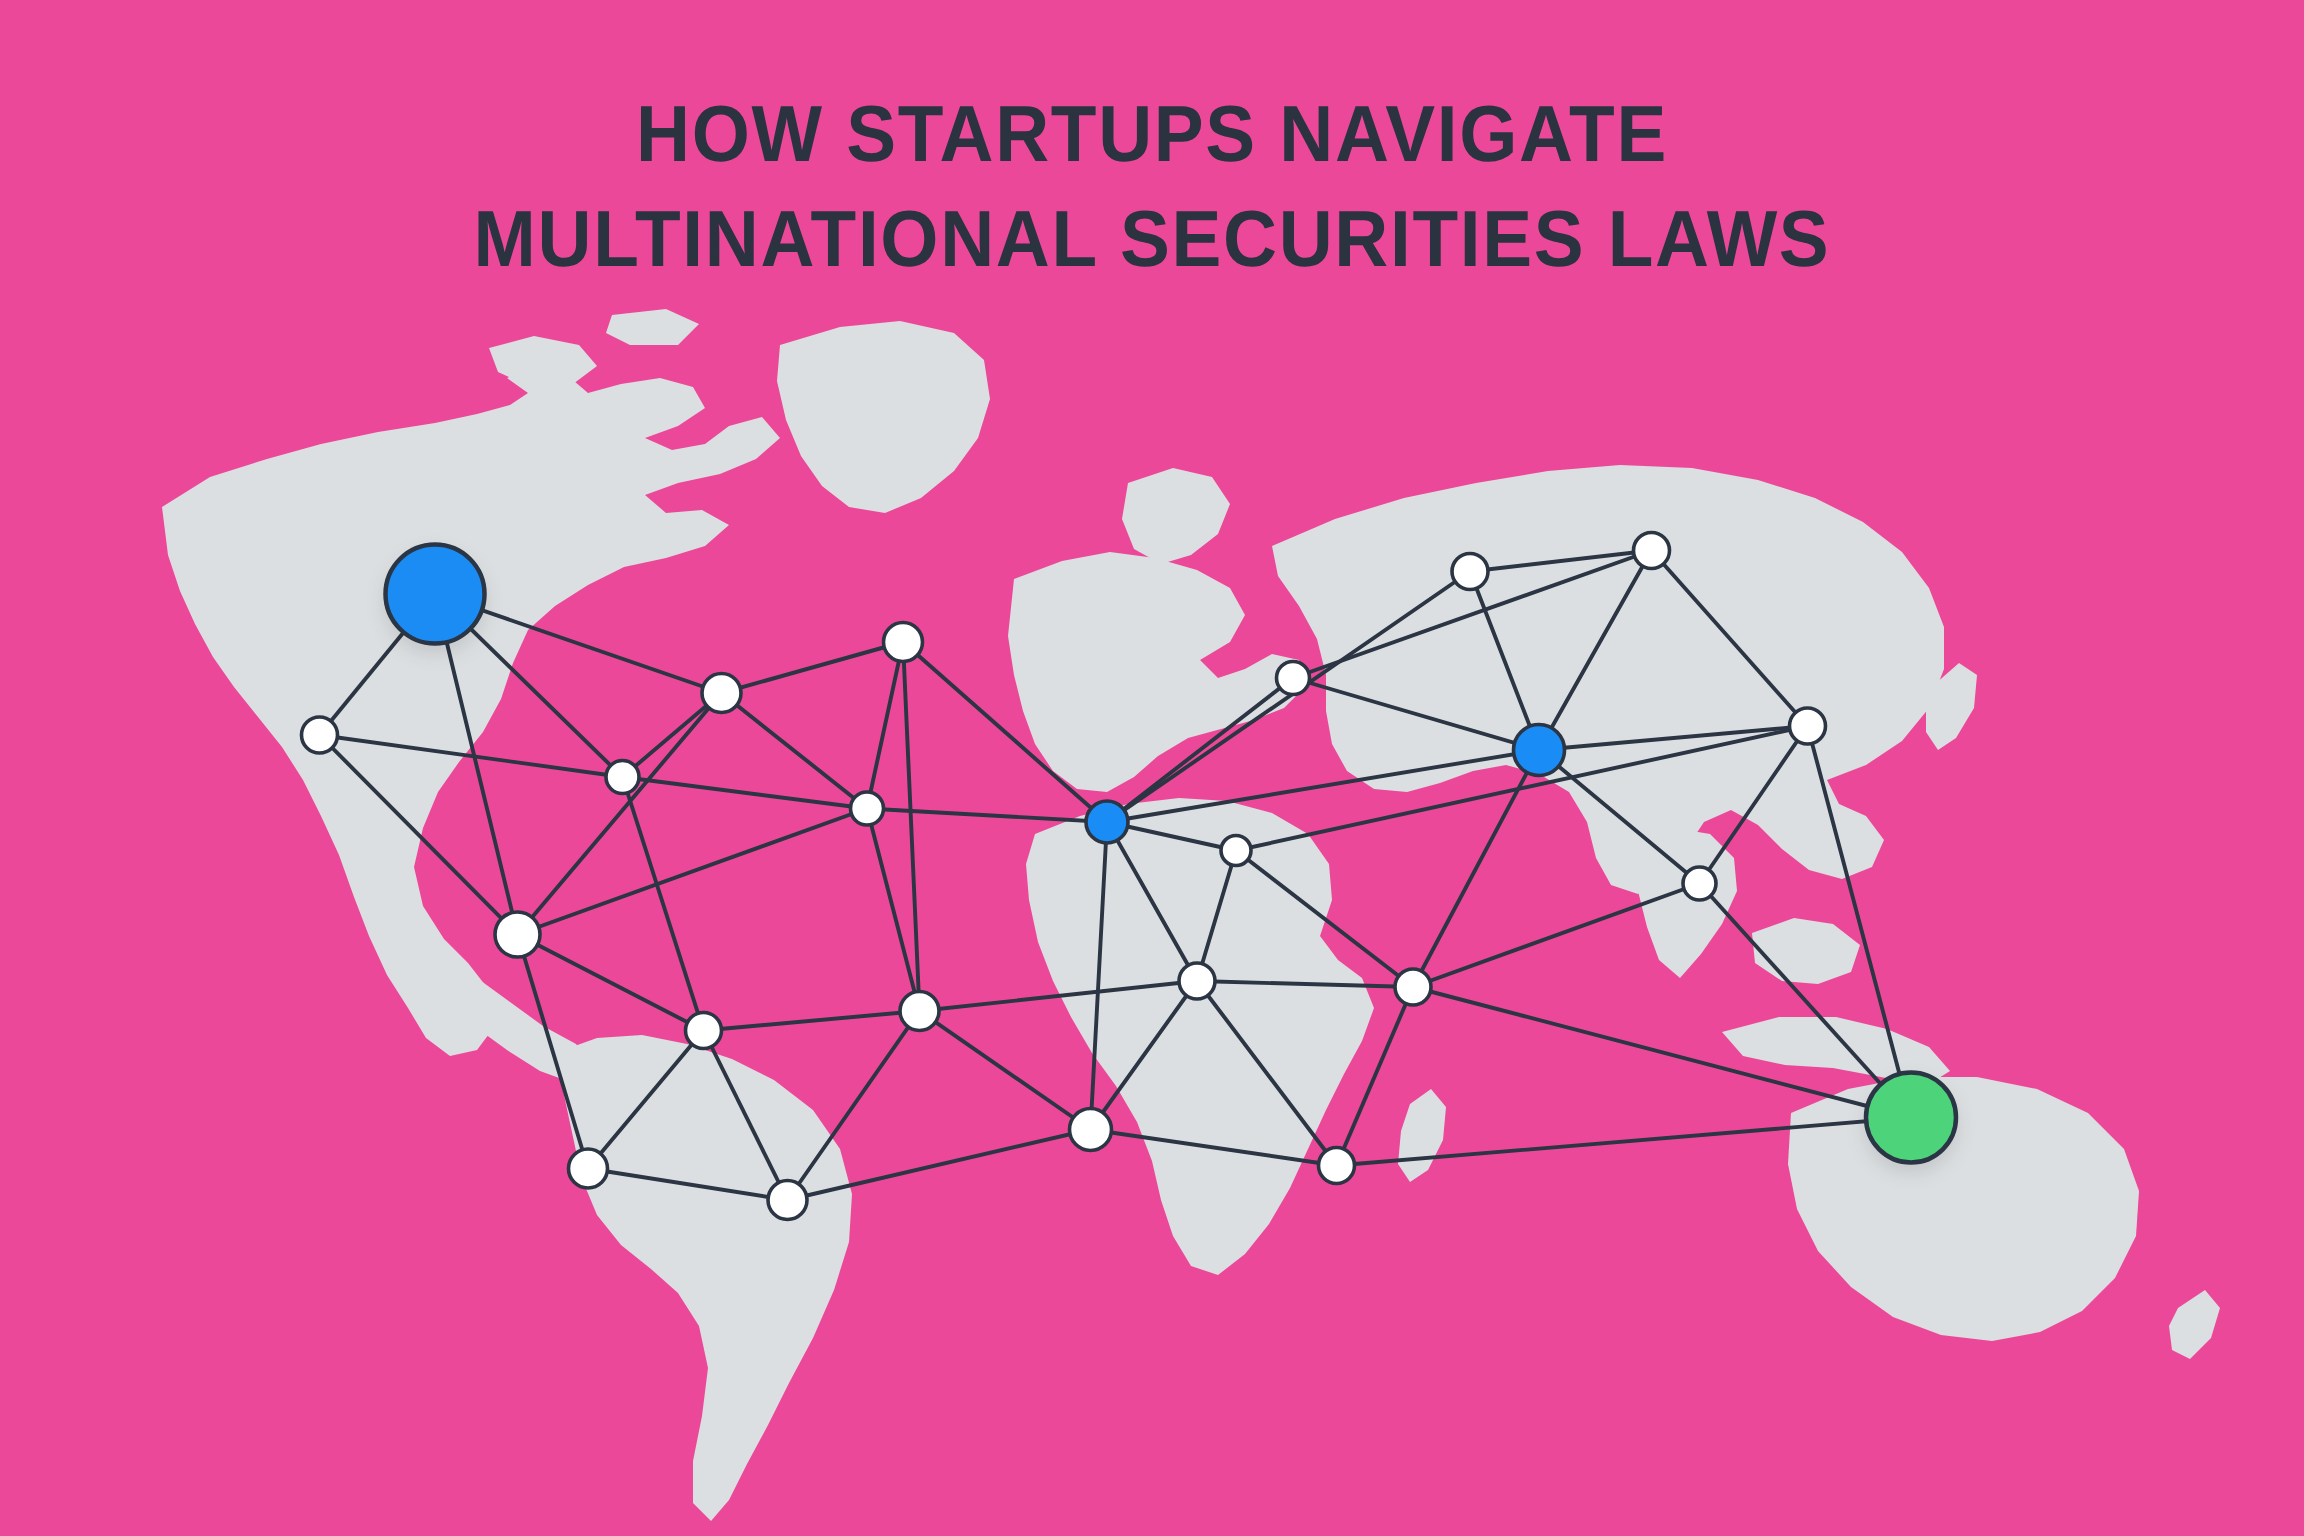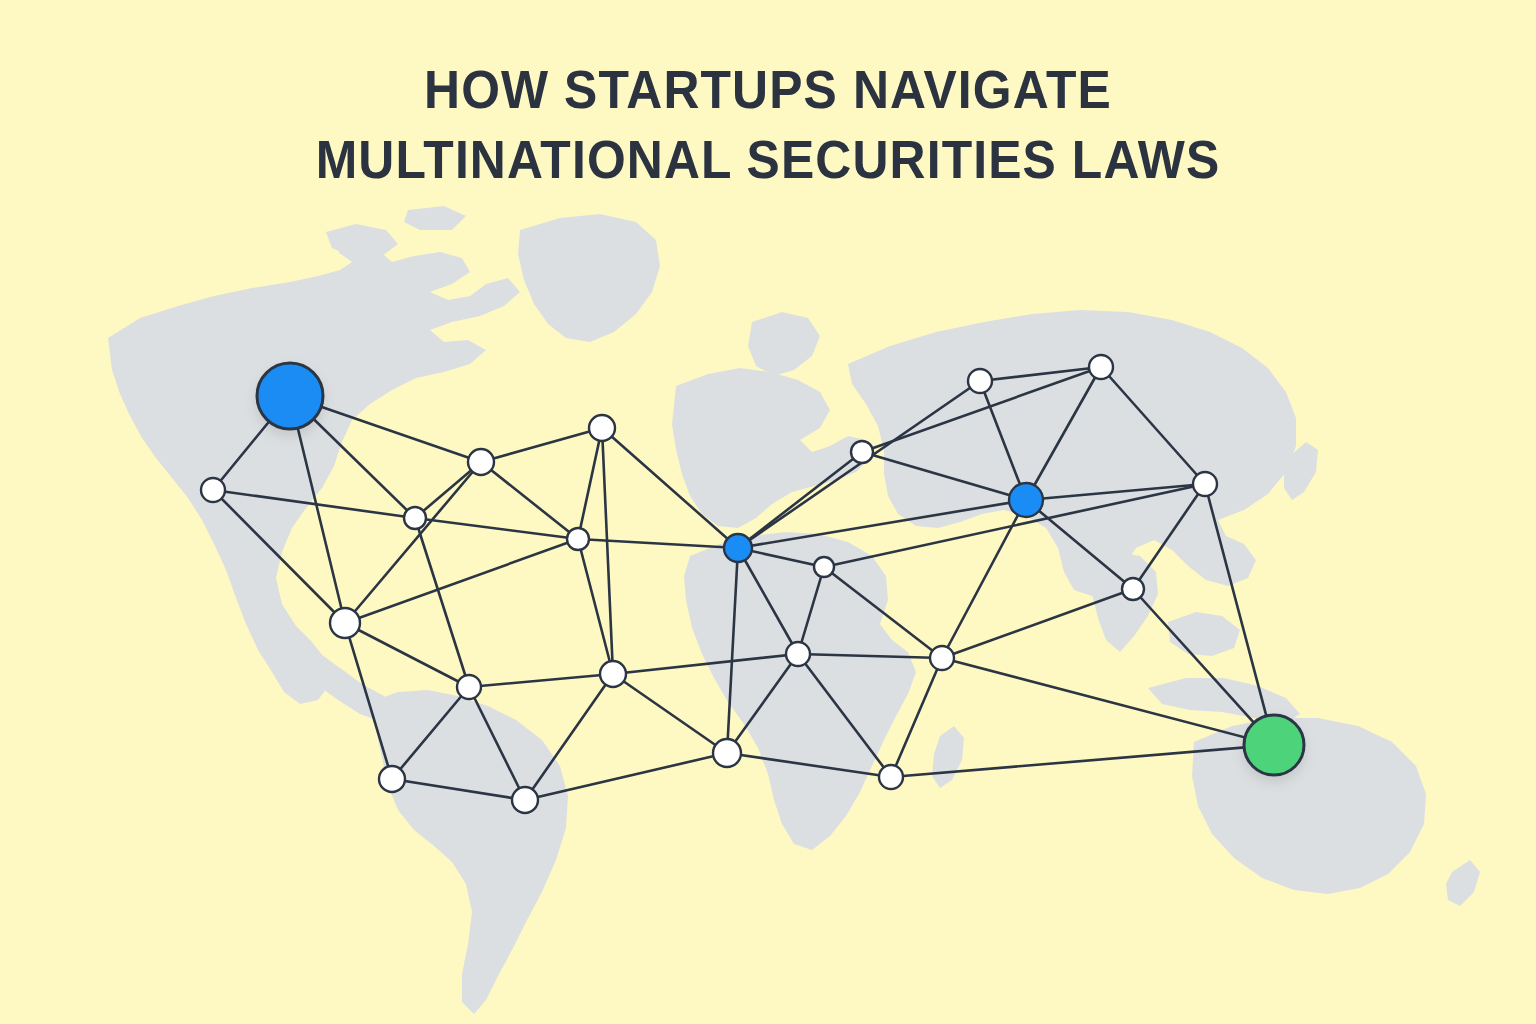--- a/index.html
+++ b/index.html
@@ -41,21 +41,21 @@
     left: 0;
     width: 1536px;
     height: 1024px;
   }
   #map-layer { z-index: 1; }
   #net-layer { z-index: 3; }
 </style>
 </head>
 <body>
 
-<div id="canvas" style="background: #fef9c3;">
+<div id="canvas" style="background: #ec4899;">
 
   <div id="title-block">
     <span class="title-line" style="color: rgb(43, 50, 64);">HOW STARTUPS NAVIGATE</span>
     <span class="title-line" style="color: rgb(43, 50, 64);">MULTINATIONAL SECURITIES LAWS</span>
   </div>
 
   <svg id="map-layer" viewBox="0 0 1536 1024" preserveAspectRatio="none" aria-hidden="true">
     <g id="landmasses" fill="#dcdfe1">
 
       <path d="M108,338 L140,318 L178,306 L214,296 L252,288 L290,282 L318,276 L340,270

